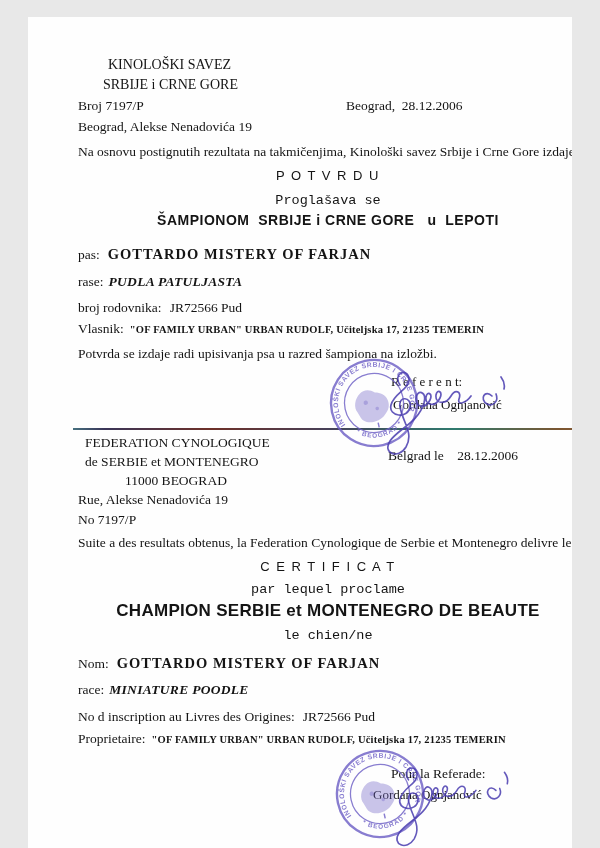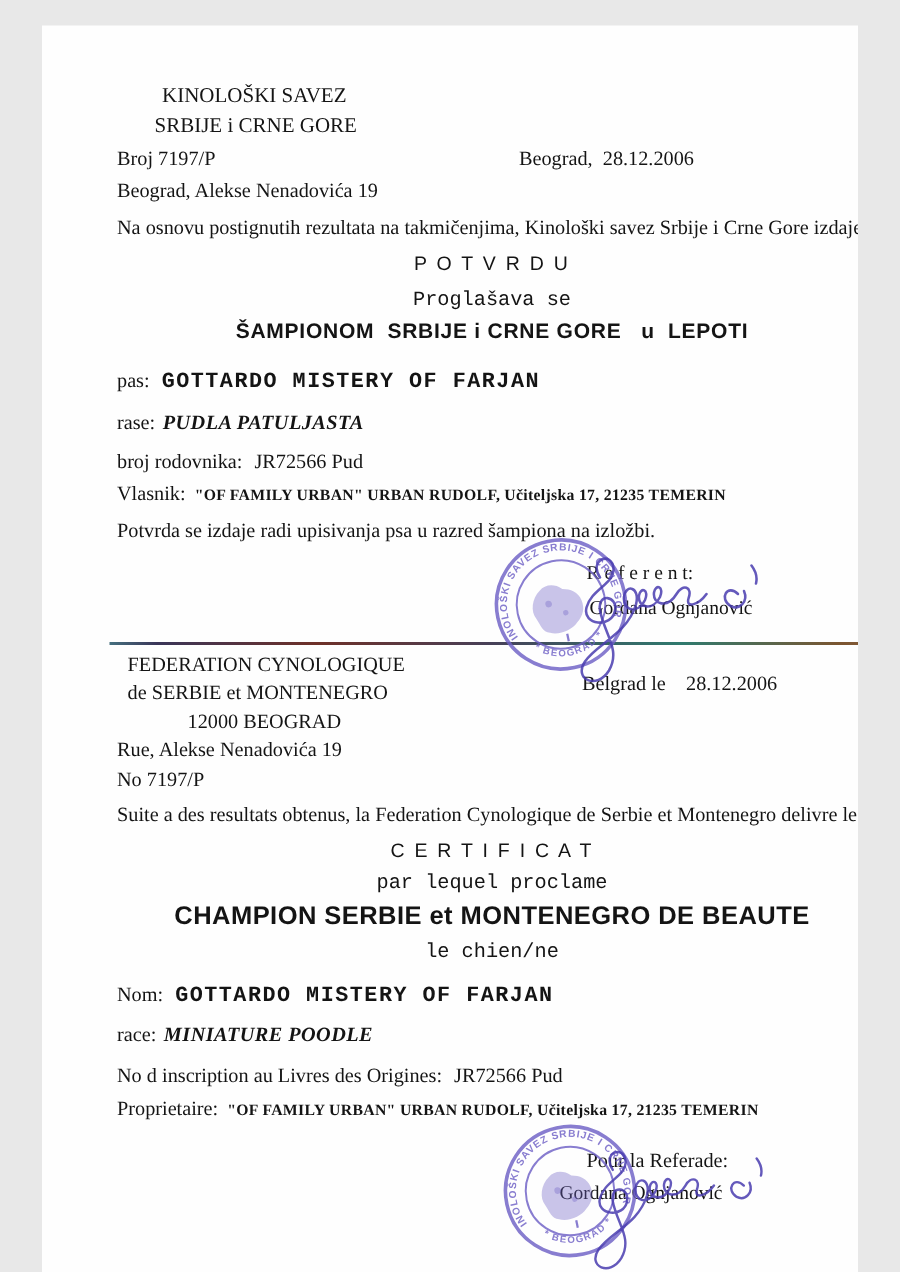--- a/index.html
+++ b/index.html
@@ -10,21 +10,21 @@
     font-family:"Liberation Serif",serif;
     overflow:hidden;
   }
   .abs{position:absolute;white-space:nowrap;font-size:13.5px;line-height:1.2;z-index:2;}
   .ctr{position:absolute;left:10px;width:580px;text-align:center;white-space:pre;font-size:13.5px;z-index:2;font-family:Liberation Mono, monospace;}
   .pre{white-space:pre;}
   .org{font-size:14px;}
   .doc-title{font-family:"Liberation Sans",sans-serif;font-weight:400;font-size:13px;letter-spacing:1.5px;}
   .champ1{font-family:"Liberation Sans",sans-serif;font-weight:700;font-size:14px;letter-spacing:.5px;}
   .champ2{font-family:"Liberation Sans",sans-serif;font-weight:700;font-size:17px;letter-spacing:.3px;}
-  .dogname{font-family:Liberation Mono, monospace;font-weight:700;font-size:14.5px;letter-spacing:1px;margin-left:8px;}
+  .dogname{font-family:Liberation Serif, serif;font-weight:700;font-size:14.5px;letter-spacing:1px;margin-left:8px;}
   .breed{font-style:italic;font-weight:700;font-size:13.5px;margin-left:5px;letter-spacing:.3px;}
   .ownersm{font-weight:700;font-size:10.5px;margin-left:6px;letter-spacing:.2px;}
   .val{margin-left:8px;}
   .signlabel{font-size:13px;}
   .divider{
     position:absolute;left:45px;top:411px;width:530px;height:2px;z-index:1;
     background:linear-gradient(90deg,#46707f 0%,#3a3558 6%,#6e3028 26%,#474058 48%,#2f7a6e 72%,#7c5530 92%,#8a6040 100%);
   }
   .stampsvg{position:absolute;z-index:3;color:var(--stamp-ink,#6f61c6);opacity:.82;transform:rotate(-12deg);}
   .stampsvg text{font-family:"Liberation Sans",sans-serif;font-weight:700;fill:currentColor;}
@@ -123,21 +123,21 @@
     <path d="M30,22 C22,10 38,4 39,16 C40,26 24,30 21,42 C18,54 38,56 40,44 C42,34 28,32 30,44 C33,60 44,70 36,84 C28,97 12,90 20,78 C28,66 48,60 54,40 C57,28 47,26 46,35 C45,44 55,47 60,37 C63,30 57,28 56,34 C55,42 65,45 70,35 C73,28 67,26 66,32 C65,40 75,43 81,33 C85,26 92,28 89,36 C87,43 96,40 101,33"></path>
     <path d="M122,33 C115,26 109,36 117,41 C123,44 129,38 126,31"></path>
     <path d="M131,14 C134,18 135,22 134,26"></path>
   </svg>
 
   <div class="divider"></div>
 
   <div class="abs s2-org2">de SERBIE et MONTENEGRO</div>
   <div class="abs s2-org1">FEDERATION CYNOLOGIQUE</div>
   <div class="abs pre s2-date">Belgrad le    28.12.2006</div>
-  <div class="abs s2-org3">12000 BEOGRAD</div>
+  <div class="abs s2-org3">11000 BEOGRAD</div>
   <div class="abs s2-addr">Rue, Alekse Nenadovića 19</div>
   <div class="abs s2-num">No 7197/P</div>
   <div class="abs s2-intro">Suite a des resultats obtenus, la Federation Cynologique de Serbie et Montenegro delivre le</div>
   <div class="ctr doc-title s2-title">C E R T I F I C A T</div>
   <div class="ctr s2-proclaim">par lequel proclame</div>
   <div class="ctr champ2 s2-champ">CHAMPION SERBIE et MONTENEGRO DE BEAUTE</div>
   <div class="ctr s2-chien">le chien/ne</div>
 
   <div class="abs s2-dog">
     <span>Nom:</span><span class="dogname">GOTTARDO MISTERY OF FARJAN</span>

